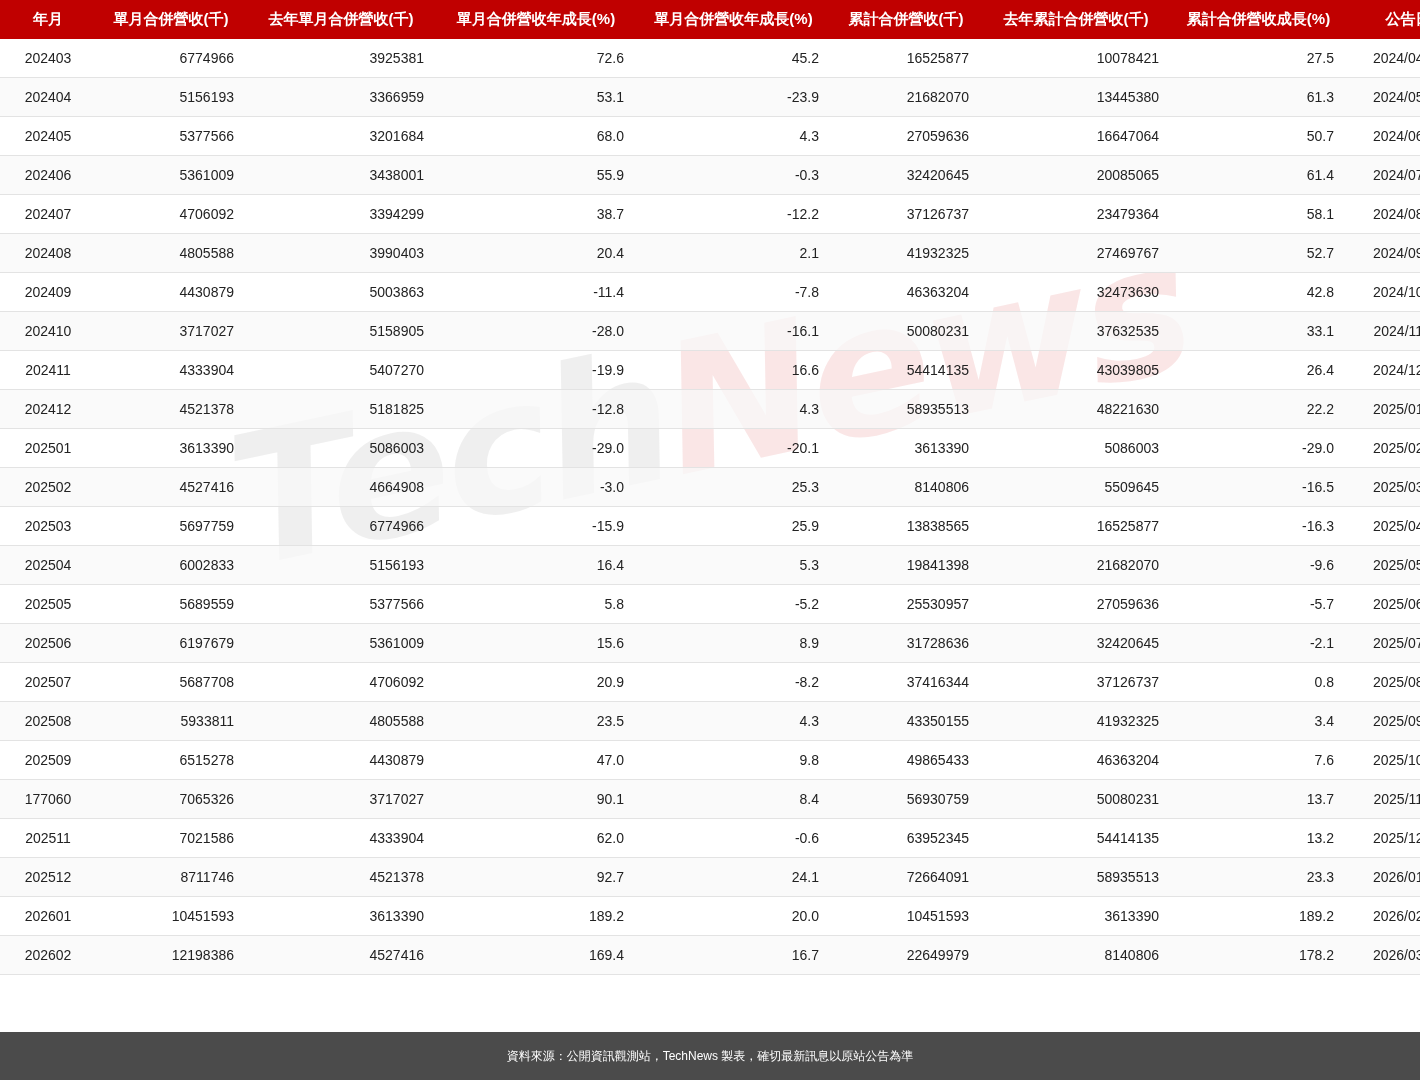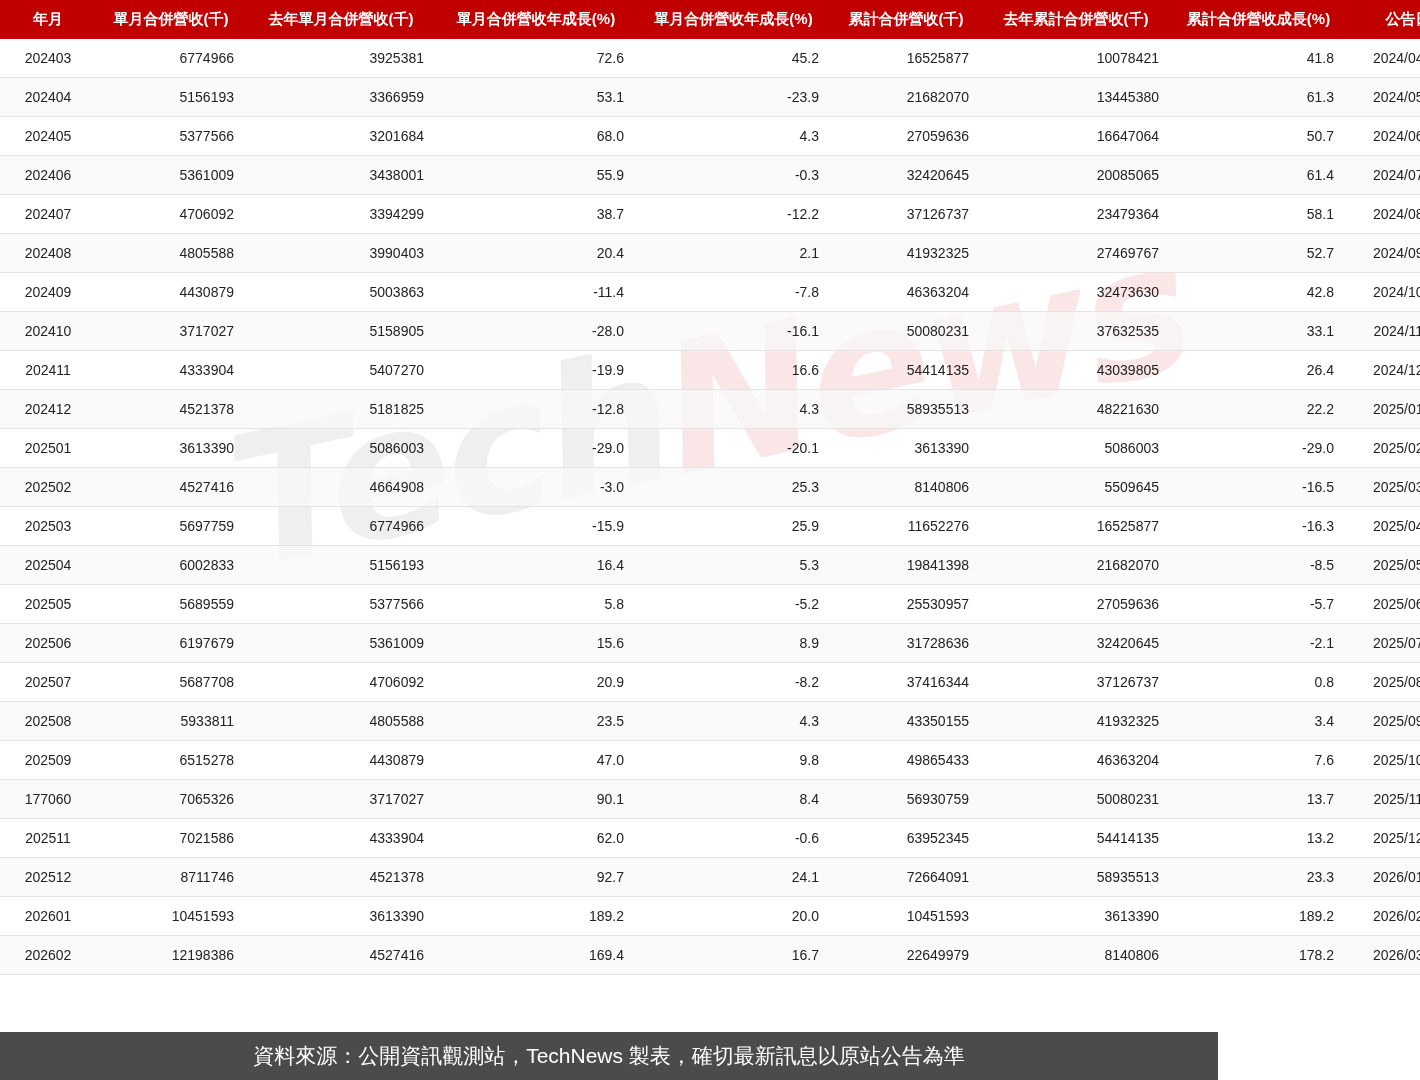--- a/index.html
+++ b/index.html
@@ -76,25 +76,25 @@
   col.c4 { width: 195px; }
   col.c5 { width: 150px; }
   col.c6 { width: 190px; }
   col.c7 { width: 175px; }
   col.c8 { width: 124px; }
 
   .footer {
     position: absolute;
     left: 0;
     bottom: 0;
-    width: 1218px;
+    width: 1420px;
     height: 48px;
     background: #4b4b4b;
     color: #ffffff;
-    font-size: 21px;
+    font-size: 12px;
     display: flex;
     align-items: center;
     justify-content: center;
     z-index: 20;
   }
 </style>
 </head>
 <body>
 
 <div class="wrap">
@@ -130,21 +130,21 @@
     </thead>
     <tbody id="body-rows">
         <tr>
           <td>202403</td>
           <td class="num">6774966</td>
           <td class="num">3925381</td>
           <td class="num">72.6</td>
           <td class="num">45.2</td>
           <td class="num">16525877</td>
           <td class="num">10078421</td>
-          <td class="num">41.8</td>
+          <td class="num">27.5</td>
           <td class="date">2024/04/10</td>
         </tr>
         <tr>
           <td>202404</td>
           <td class="num">5156193</td>
           <td class="num">3366959</td>
           <td class="num">53.1</td>
           <td class="num">-23.9</td>
           <td class="num">21682070</td>
           <td class="num">13445380</td>
@@ -260,34 +260,34 @@
           <td class="num">5509645</td>
           <td class="num">-16.5</td>
           <td class="date">2025/03/07</td>
         </tr>
         <tr>
           <td>202503</td>
           <td class="num">5697759</td>
           <td class="num">6774966</td>
           <td class="num">-15.9</td>
           <td class="num">25.9</td>
-          <td class="num">11652276</td>
+          <td class="num">13838565</td>
           <td class="num">16525877</td>
           <td class="num">-16.3</td>
           <td class="date">2025/04/10</td>
         </tr>
         <tr>
           <td>202504</td>
           <td class="num">6002833</td>
           <td class="num">5156193</td>
           <td class="num">16.4</td>
           <td class="num">5.3</td>
           <td class="num">19841398</td>
           <td class="num">21682070</td>
-          <td class="num">-8.5</td>
+          <td class="num">-9.6</td>
           <td class="date">2025/05/07</td>
         </tr>
         <tr>
           <td>202505</td>
           <td class="num">5689559</td>
           <td class="num">5377566</td>
           <td class="num">5.8</td>
           <td class="num">-5.2</td>
           <td class="num">25530957</td>
           <td class="num">27059636</td>

